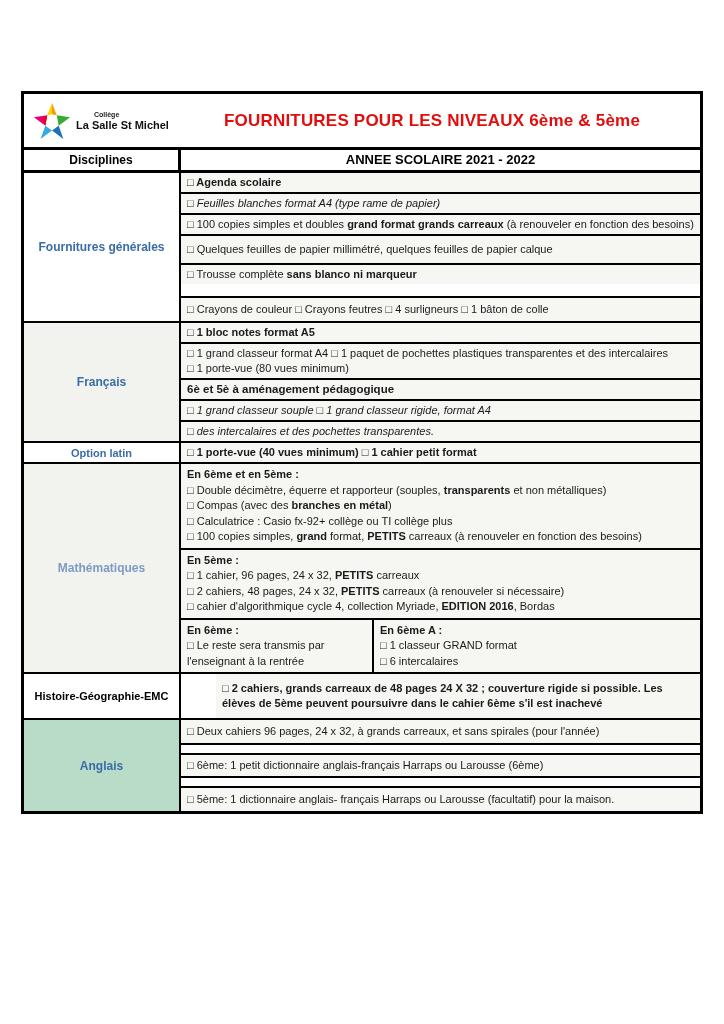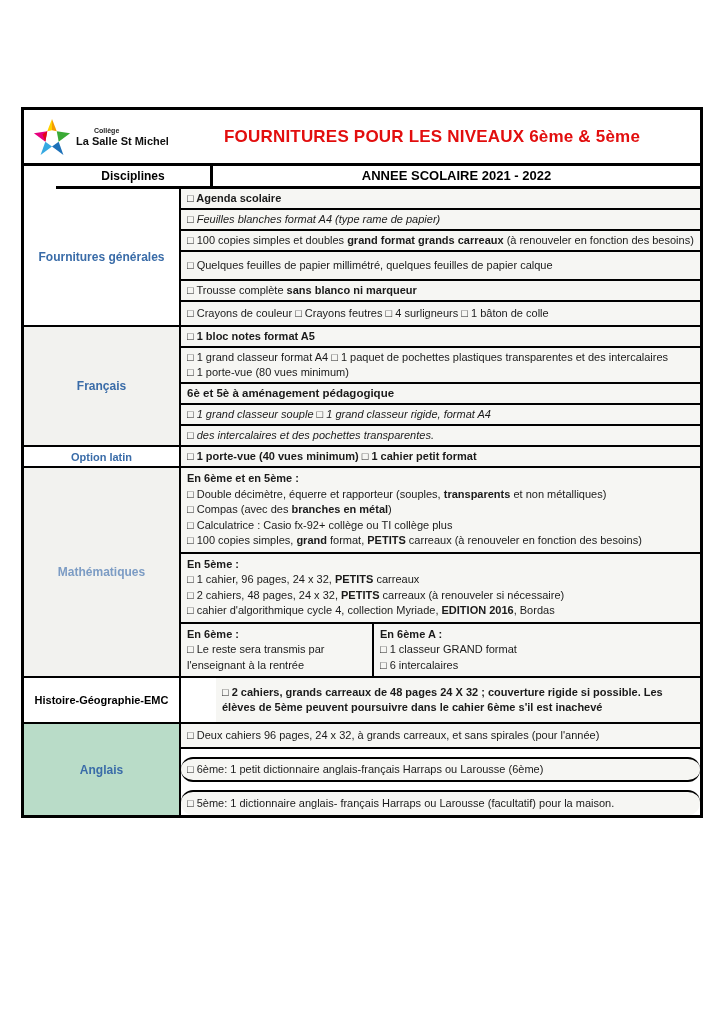--- a/index.html
+++ b/index.html
@@ -1,31 +1,31 @@
 <!DOCTYPE html>
 <html><head>
 <meta charset="utf-8">
 <style>
   * { margin:0; padding:0; box-sizing:border-box; }
   body { background:#e8e8e8; font-family:"Liberation Sans", sans-serif; }
   .sheet { position:relative; width:724px; height:1024px; background:#ffffff; margin:0 auto; overflow:hidden; }
 
-  .doc { position:absolute; left:21px; top:107px; width:682px; border:3px solid #000; background:#fff; }
+  .doc { position:absolute; left:21px; top:91px; width:682px; border:3px solid #000; background:#fff; }
 
   
   .masthead { display:flex; align-items:center; height:56px; border-bottom:3px solid #000; background:#fff; }
   .logo { display:flex; align-items:center; gap:4px; padding-left:8px; width:170px; flex:0 0 auto; }
   .logo svg { width:40px; height:42px; flex:0 0 auto; }
   .logo-text { display:flex; flex-direction:column; line-height:1; }
   .logo-college { font-size:7px; color:#222; font-weight:700; margin-left:18px; margin-bottom:2px; }
   .logo-name { font-size:11px; font-weight:700; color:#111; }
   .title { flex:1; text-align:center; font-size:17px; font-weight:700; color:#e20e0e; padding-right:30px; letter-spacing:0.2px; }
 
   
-  .headrow { display:flex; border-bottom:3px solid #000;margin-left:32px; }
+  .headrow { display:flex; border-bottom:3px solid #000; }
   .headrow .hl { width:157px; flex:0 0 auto; border-right:3px solid #000; text-align:center; font-weight:700; font-size:12px; padding:3px 2px; }
   .headrow .hr { flex:1; text-align:center; font-weight:700; font-size:13px; padding:2px; }
 
   
   .sec { display:flex; border-bottom:2.5px solid #000; }
   .sec:last-child { border-bottom:none; }
   .lbl { width:157px; flex:0 0 auto; border-right:2.5px solid #000; display:flex; align-items:center; justify-content:center; text-align:center; font-weight:700; font-size:12px; color:#3a6ca8; padding:2px; }
   .lbl.gray { background:#f2f2ef; }
   .lbl.green { background:#b9dcc8; }
   .lbl.black { color:#000; font-size:11px; }
@@ -43,25 +43,25 @@
   .line { font-size:11px; line-height:15.5px; }
 
   .rrow.split { display:flex; padding:0; }
   .subcell { padding:3px 6px; min-width:0; }
   .subcell.first { width:193px; flex:0 0 auto; border-right:2px solid #000; }
   .subcell.second { flex:1;border-radius:21px; }
 
   
   .rows.boxed { background:#fff; padding:0; }
   .rows.boxed .rrow { border:none; border-bottom:2px solid #000; min-height:25px; display:flex; align-items:center; }
-  .rows.boxed .rrow + .rrow { border-top:2px solid #000; margin-top:8px;border-radius:12px; }
+  .rows.boxed .rrow + .rrow { border-top:2px solid #000; margin-top:8px; }
   .rows.boxed .rrow:last-child { border-bottom:none; }
 
   .minh16 { min-height:16px;font-weight:bold; } .minh18 { min-height:18px;font-style:italic; } .minh20 { min-height:20px; }
-  .minh22 { min-height:22px; } .minh26 { min-height:26px; display:flex; align-items:center; }
+  .minh22 { min-height:22px;margin-top:12px; } .minh26 { min-height:26px; display:flex; align-items:center; }
   .minh44 { min-height:44px; display:flex; align-items:center; flex-wrap:wrap;margin-left:35px; }
 </style>
 </head>
 <body>
 
 <div class="sheet">
   <div class="doc">
 
     <div class="masthead">
       <div class="logo">

